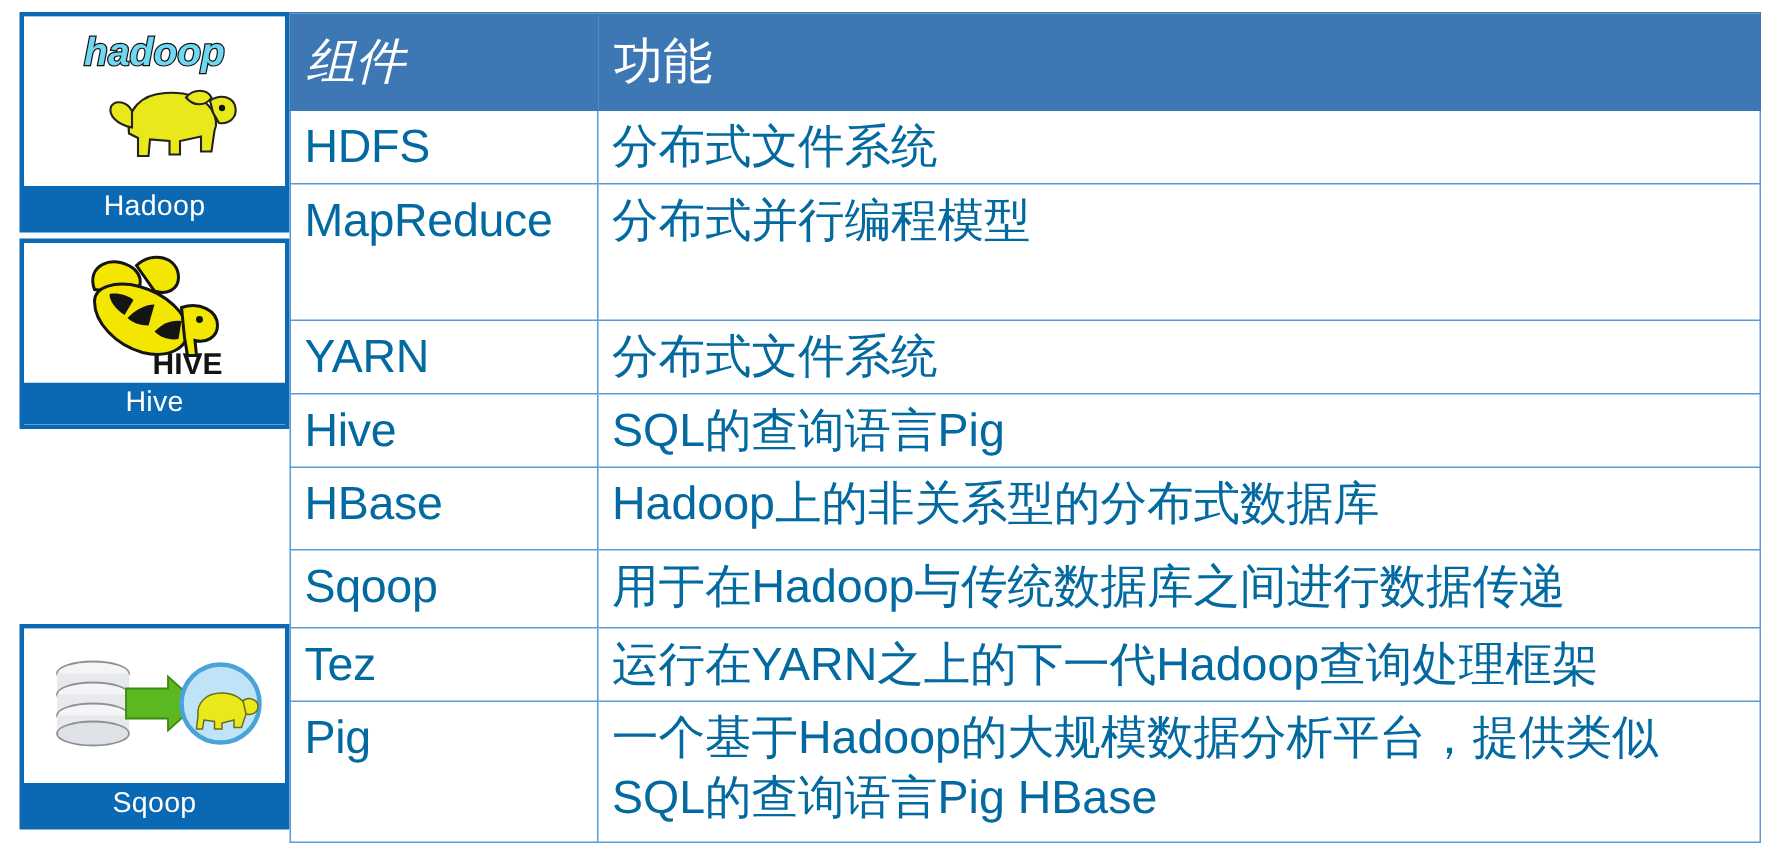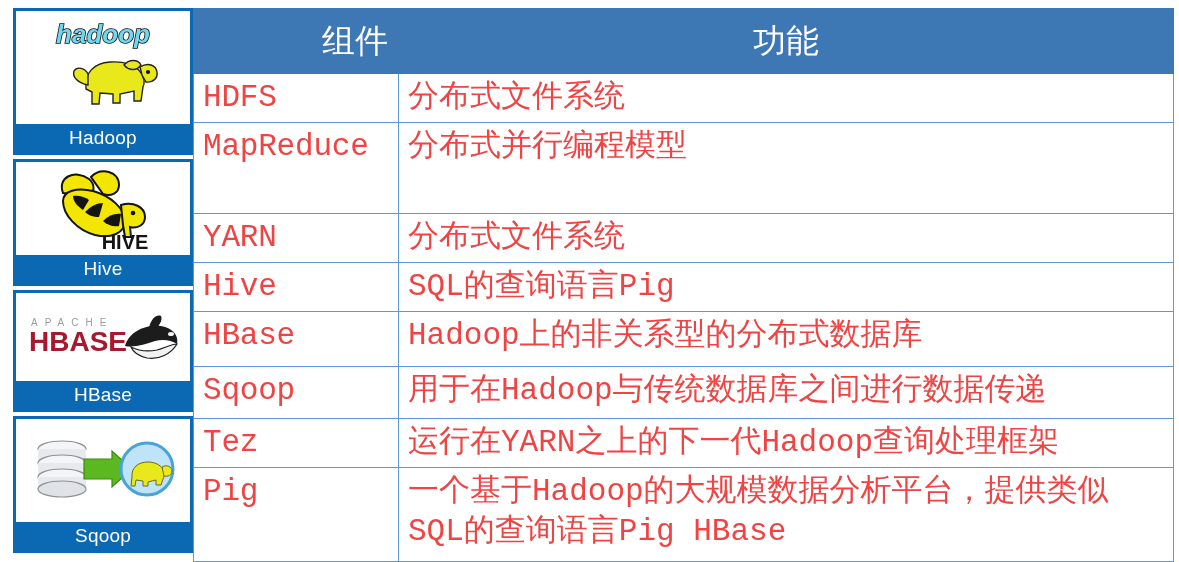--- a/index.html
+++ b/index.html
@@ -91,27 +91,26 @@
     color: #ffffff;
     font-weight: normal;
     height: 64px;
   }
   .th-inner {
     font-size: 33px;
     line-height: 64px;
     padding: 0 10px;
     white-space: nowrap;
   }
-  .th-comp .th-inner { text-align: right; }
-  .th-func .th-inner { text-align: center; }
+  .th-comp .th-inner { text-align: left; font-style: italic; }
+  .th-func .th-inner { text-align: left; }
 
   #comp-table tbody td {
-    color: #ef4444;
-    background: #ffffff;
-    font-family: Liberation Mono, monospace;
+    color: #0369a1;
+    background: #ffffff;
   }
   .cell {
     font-size: 31px;
     line-height: 40px;
     padding: 4px 8px 4px 9px;
     white-space: pre-line;
   }
   .col-name .cell { letter-spacing: -0.2px; }
 
   
@@ -170,38 +169,20 @@
 
           <path d="M88 40 C100 36 112 42 112 52 C112 60 104 64 97 62 L98 72 L92 72 L90 60 Z" fill="#f3e600" stroke="#141414" stroke-width="2"></path>
           <circle cx="100" cy="48" r="2.3" fill="#141414"></circle>
 
           <text x="92" y="84" text-anchor="middle" font-family="'Liberation Sans',sans-serif" font-size="20" font-weight="bold" fill="#141414">HIVE</text>
         </svg>
       </div>
       <div class="tile-label">Hive</div>
     </div>
 
-    <div class="tile" id="tile-hbase">
-      <div class="tile-logo">
-        <svg class="logo-svg" width="164" height="62" viewBox="0 0 164 62">
-          <text x="10" y="20" font-family="'Liberation Sans',sans-serif" font-size="10" letter-spacing="7" fill="#9d9d9d">APACHE</text>
-          <text x="8" y="45" font-family="'Liberation Sans',sans-serif" font-size="28" font-weight="bold" fill="#a6192e">HBASE</text>
-
-          <g>
-            <path d="M104 40 C108 26 124 18 140 20 C152 22 158 30 156 38
-                     C150 34 142 33 134 35 C124 38 114 42 104 40 Z" fill="#1c1c1c"></path>
-            <path d="M128 22 C130 12 136 8 140 10 C142 14 138 20 134 24 Z" fill="#1c1c1c"></path>
-            <path d="M110 41 C116 44 126 46 136 44 C144 42 150 38 156 38
-                     C150 48 138 54 126 52 C118 50 112 46 110 41 Z" fill="#f2f2f2" stroke="#1c1c1c" stroke-width="1.2"></path>
-            <ellipse cx="150" cy="28" rx="3" ry="2" fill="#f4f4f4"></ellipse>
-          </g>
-        </svg>
-      </div>
-      <div class="tile-label">HBase</div>
-    </div>
 
     <div class="tile" id="tile-sqoop">
       <div class="tile-logo">
         <svg class="logo-svg" width="150" height="84" viewBox="0 0 150 84">
 
           <g stroke="#8e9094" stroke-width="1.2">
             <ellipse cx="34" cy="20" rx="24" ry="8" fill="#f4f5f7"></ellipse>
             <rect x="10" y="20" width="48" height="14" fill="#e7e9ec" stroke="none"></rect>
             <ellipse cx="34" cy="34" rx="24" ry="8" fill="#f4f5f7"></ellipse>
             <rect x="10" y="34" width="48" height="14" fill="#e7e9ec" stroke="none"></rect>

